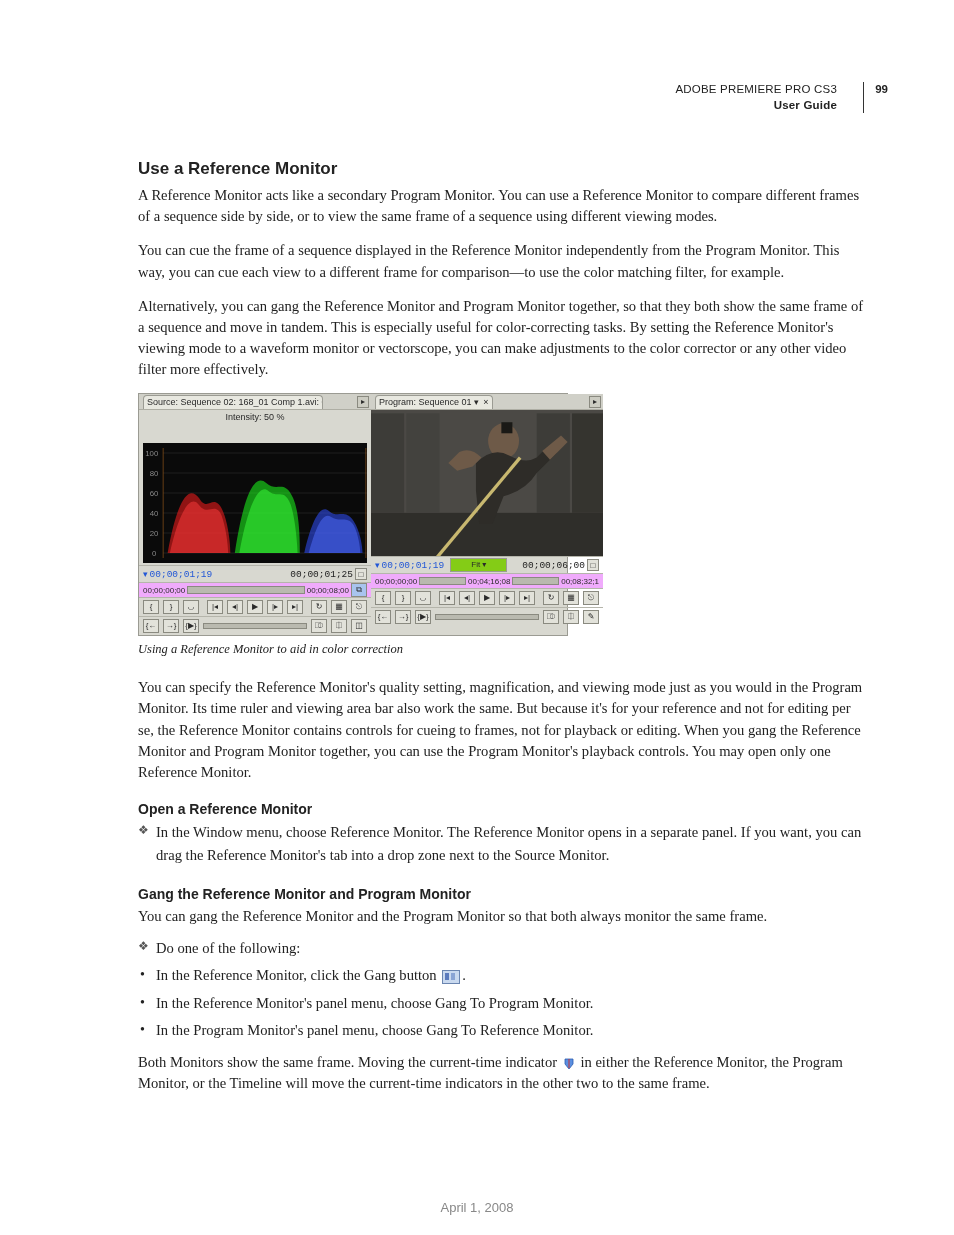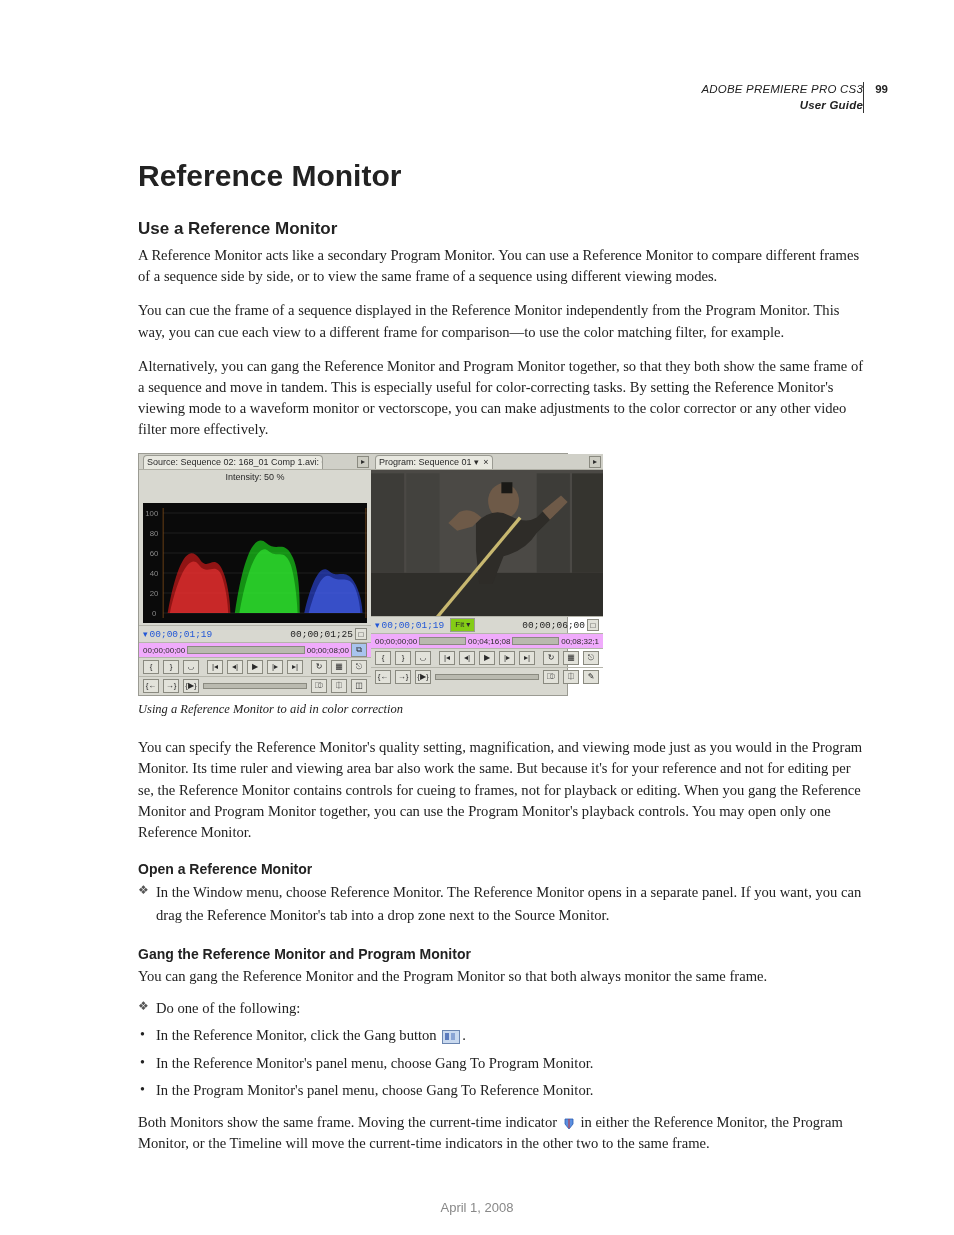--- a/index.html
+++ b/index.html
@@ -20,23 +20,22 @@
   .running-head {
     text-align: right;
     font-family: "Myriad Pro", "Segoe UI", Arial, sans-serif;
     font-size: 11.5px;
     line-height: 1.35;
     margin-bottom: 46px;
     position: relative;
   }
   .running-head .line1, .running-head .line2 {
     display: inline-block;
-    padding-right: 0;
+    padding-right: 26px;
     border-right: 1.2px solid #333;
-    font-style: italic;
   }
   .running-head .line1 { letter-spacing: 0.2px; }
   .running-head .pnum {
     position: absolute;
     right: -24px;
     top: 0;
     font-weight: 700;
   }
   .running-head .bold { font-weight: 700; }
   h1 {
@@ -114,21 +113,21 @@
     height: 120px; background: #0a0a0a; margin: 20px 4px 2px 4px; position: relative; overflow: hidden;
   }
   .axis text { fill: #888; font-size: 7px; }
   .tcrow, .barrow, .ctrlrow, .ctrlrow2 {
     display: flex; align-items: center; padding: 1px 4px; gap: 2px;
     border-top: 1px solid #b5b5ab;
   }
   .tcrow { height: 14px; }
   .tcblue { color: #2257d6; font-size: 9.5px; font-family: "Courier New", monospace; }
   .tcblack { color: #222; font-size: 9.5px; font-family: "Courier New", monospace; margin-left: auto; }
-  .fit { margin: 0 4px; background:#84cc16; border:1px solid #9b9b93; padding:0 4px; font-size:8px; height:12px; line-height:12px;}
+  .fit { margin: 0 4px; background:#84cc16; border:1px solid #9b9b93; padding:0 20px; font-size:8px; height:12px; line-height:12px;}
   .barrow { height: 12px; background:#f0abfc; }
   .barseg { flex:1; height:6px; background:#b9b9af; border:1px solid #8a8a80; position:relative; }
   .ctrlrow, .ctrlrow2 { height: 16px; gap: 4px; }
   .btn, .ibtn {
     width: 14px; height: 12px; background:#e2e2da; border:1px solid #8a8a80; font-size:8px; line-height:12px; text-align:center;
   }
   .spacer { flex: 1; }
   .vid {
     height: 146px; background: linear-gradient(135deg,#56534e 0%, #3a3833 60%, #2a2925 100%);
     position: relative; overflow:hidden;
@@ -176,21 +175,20 @@
 <body>
 
 <div class="page">
 
   <div class="running-head">
     <span class="pnum">99</span>
     <span class="line1">ADOBE PREMIERE PRO CS3</span><br>
     <span class="line1 bold" style="border-right:1.2px solid #333;">User Guide</span>
   </div>
 
-  <h1>Reference Monitor</h1>
 
   <h2>Use a Reference Monitor</h2>
 
   <p>A Reference Monitor acts like a secondary Program Monitor. You can use a Reference Monitor to compare different frames of a sequence side by side, or to view the same frame of a sequence using different viewing modes.</p>
   <p>You can cue the frame of a sequence displayed in the Reference Monitor independently from the Program Monitor. This way, you can cue each view to a different frame for comparison—to use the color matching filter, for example.</p>
   <p>Alternatively, you can gang the Reference Monitor and Program Monitor together, so that they both show the same frame of a sequence and move in tandem. This is especially useful for color-correcting tasks. By setting the Reference Monitor's viewing mode to a waveform monitor or vectorscope, you can make adjustments to the color corrector or any other video filter more effectively.</p>
 
   <div class="figure">
     <div class="panels">
       <div class="pane">

